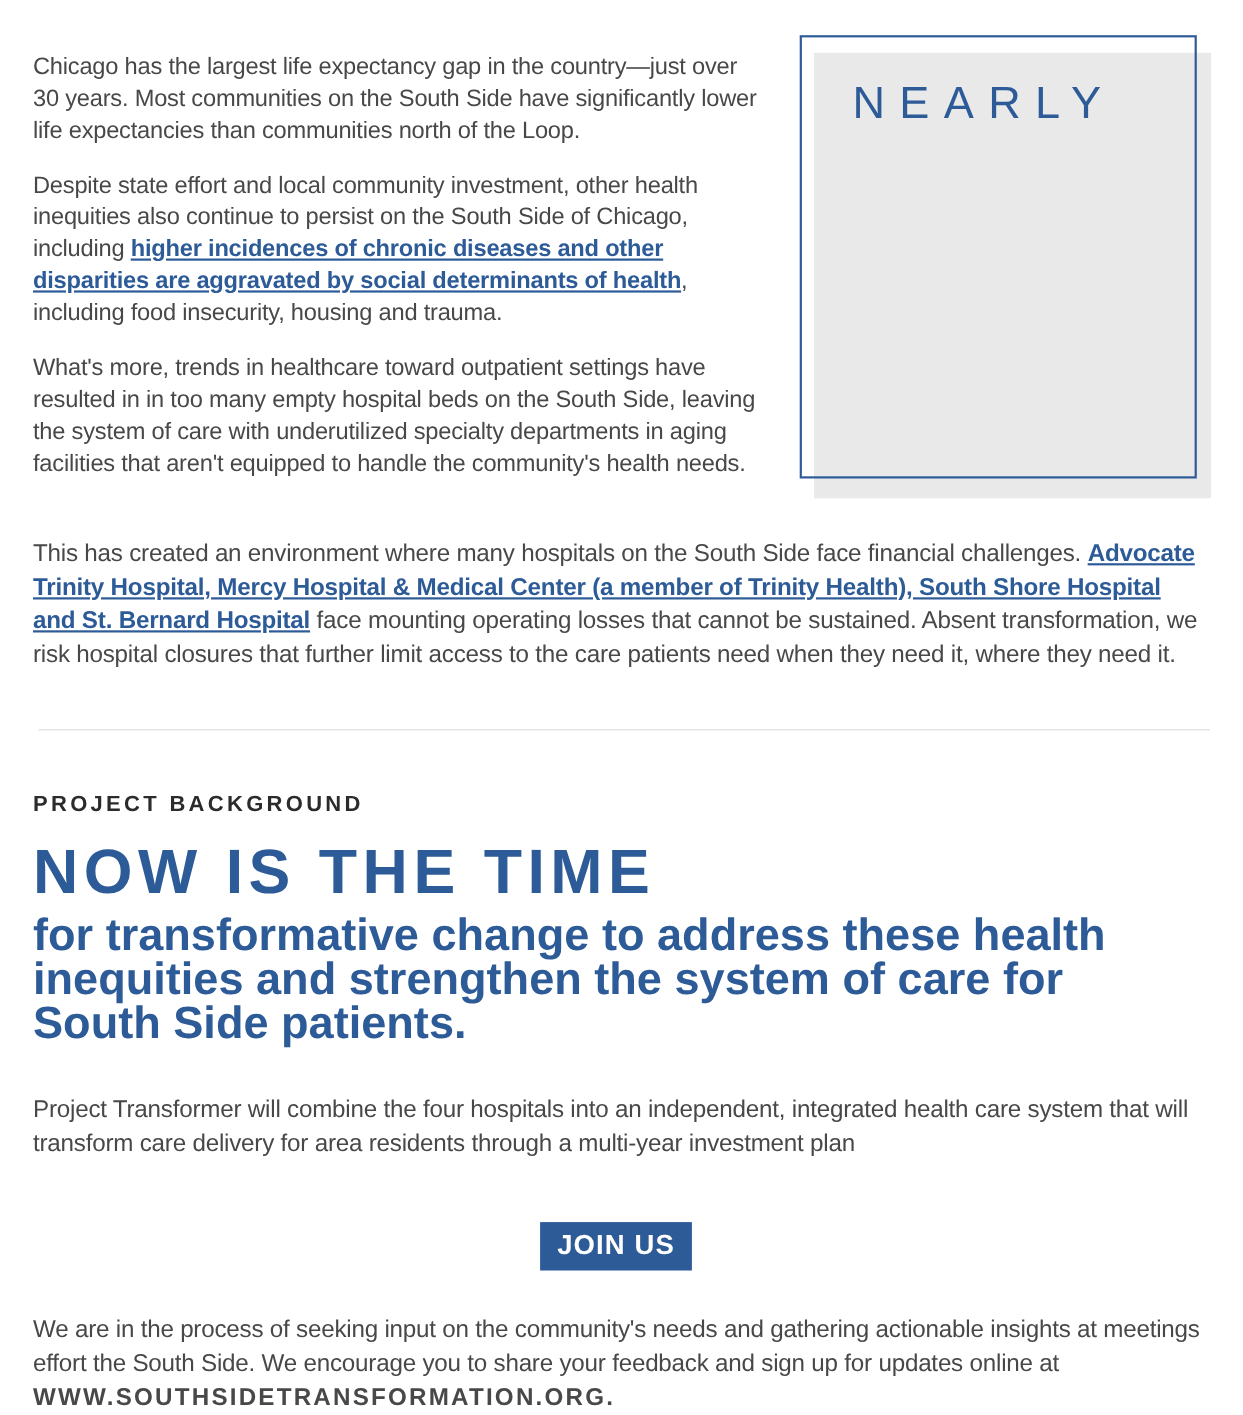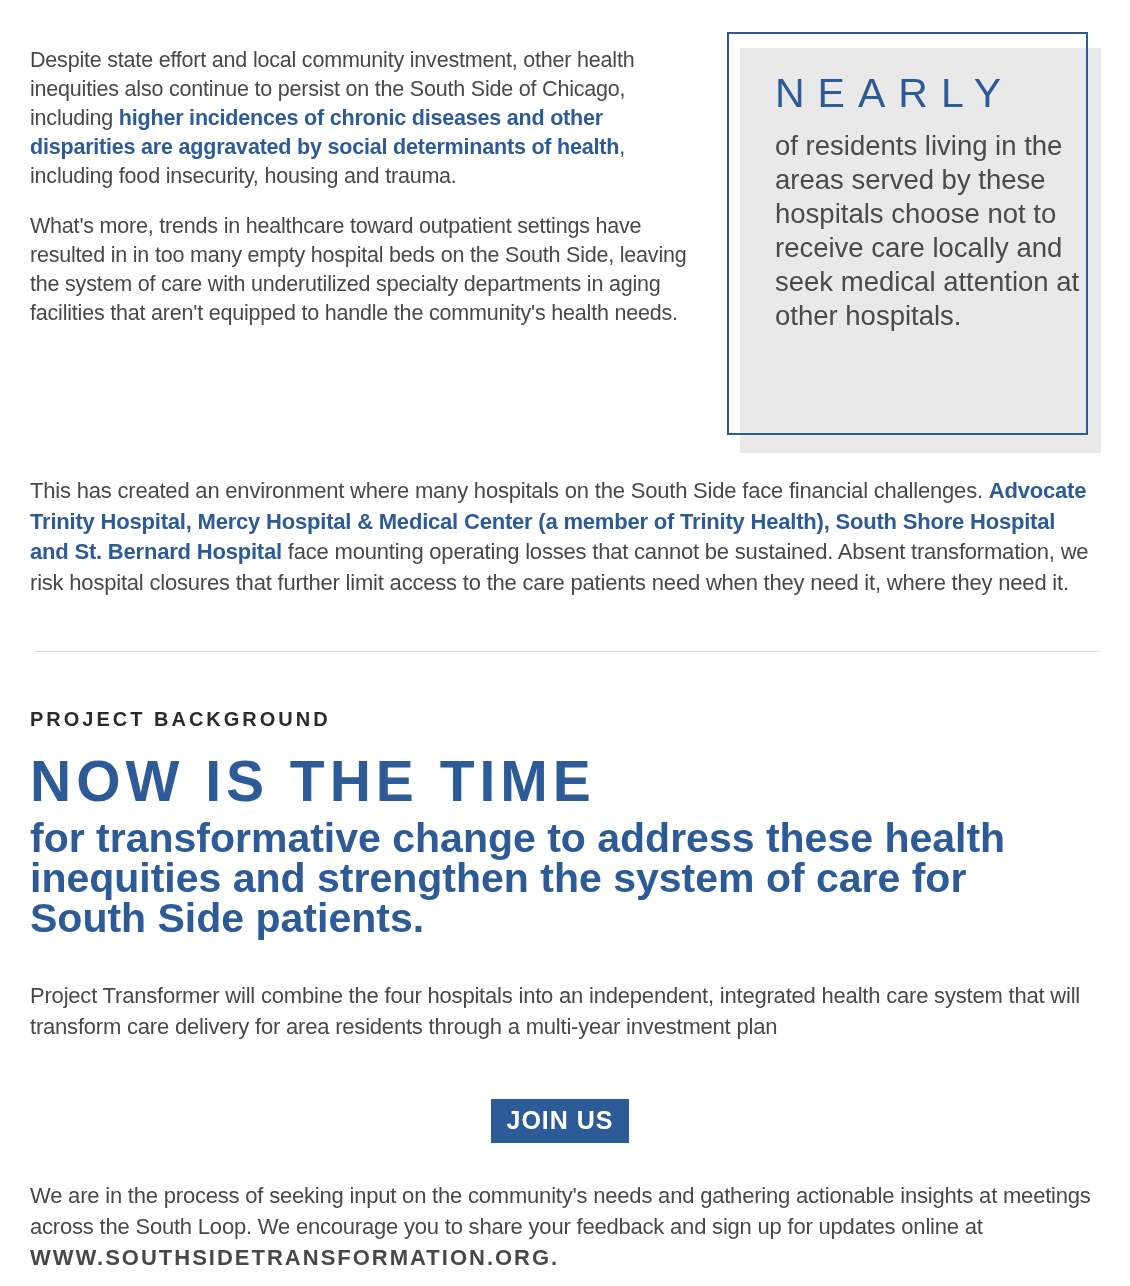--- a/index.html
+++ b/index.html
@@ -20,21 +20,21 @@
   .page{padding:25px 30px 0 30px;position:relative;width:1130px;}
   .top{display:flex;align-items:flex-start;}
   .left-col{width:667px;flex-shrink:0;}
   .eyebrow{
     font-size:20px;font-weight:700;letter-spacing:3px;color:var(--dark);
     margin-top:8px;
   }
   .left-col p{font-size:21.5px;line-height:29px;margin-top:21px;}
   .left-col .eyebrow{margin-bottom:1px;}
   .b{font-weight:700;}
-  .accent{color:var(--accent);}
+  .accent{color:var(--accent);text-decoration:underline;}
   .spaced{letter-spacing:2px;}
 
   
   .callout{position:relative;width:373px;height:424px;margin-left:30px;margin-top:7px;flex-shrink:0;}
   .callout-panel{
     position:absolute;left:13px;top:16px;width:361px;height:405px;
     background:var(--panel);
     padding:20px 18px 0 35px;
   }
   .callout-frame{
@@ -46,21 +46,21 @@
     margin-top:2px;
   }
   .callout-stat{
     color:var(--accent);font-size:100px;font-weight:800;line-height:1.0;
     letter-spacing:2px;margin-top:2px;margin-left:-3px;
   }
   .callout-body{
     color:#4a4a4a;font-size:27.5px;line-height:34px;margin-top:12px;letter-spacing:0;
   }
 
-  .wide-p{font-size:22px;line-height:30.5px;margin-top:20px;width:1066px;}
+  .wide-p{font-size:22px;line-height:30.5px;margin-top:32px;width:1066px;}
 
   .divider{border:none;border-top:1px solid var(--rule);margin:53px 0 0 5px;width:1065px;}
 
   .transformer{margin-top:56px;}
   .headline{
     color:var(--accent);font-size:57px;font-weight:800;letter-spacing:5px;
     margin-top:17px;
   }
   .subhead{
     color:var(--accent);font-size:41px;line-height:40px;font-weight:700;
@@ -78,28 +78,28 @@
   .join p{font-size:22px;line-height:31px;margin-top:37px;width:1066px;}
   .join .closing{font-weight:700;color:var(--accent);margin-top:24px;letter-spacing:0;}
 </style>
 </head>
 <body>
 
 <div class="page">
 
   <div class="top">
     <div class="left-col">
+      <p>Chicago has the largest life expectancy gap in the country—just over 30 years. Most communities on the South Side have significantly lower life expectancies than communities north of the Loop.</p>
       <p><span>Despite state effort and local community investment, other health inequities also continue to persist on the South Side of Chicago, including </span><span class="b accent">higher incidences of chronic diseases and other disparities are aggravated by social determinants of health</span><span>, including food insecurity, housing and trauma.</span></p>
       <p>What's more, trends in healthcare toward outpatient settings have resulted in in too many empty hospital beds on the South Side, leaving the system of care with underutilized specialty departments in aging facilities that aren't equipped to handle the community's health needs.</p>
     </div>
 
     <div class="callout">
       <div class="callout-panel">
         <div class="callout-kicker">NEARLY</div>
-        <div class="callout-body">of residents living in the areas served by these hospitals choose not to receive care locally and seek medical attention at other hospitals.</div>
       </div>
       <div class="callout-frame"></div>
     </div>
   </div>
 
   <p class="wide-p"><span>This has created an environment where many hospitals on the South Side face financial challenges. </span><span class="b accent">Advocate Trinity Hospital, Mercy Hospital &amp; Medical Center (a member of Trinity Health), South Shore Hospital and St. Bernard Hospital</span><span> face mounting operating losses that cannot be sustained. Absent transformation, we risk hospital closures that further limit access to the care patients need when they need it, where they need it.</span></p>
 
   <hr class="divider">
 
   <div class="transformer">
@@ -107,17 +107,17 @@
     <div class="headline">NOW IS THE TIME</div>
     <div class="subhead">for transformative change to address these health inequities and strengthen the system of care for South Side patients.</div>
     <p class="transformer-body">Project Transformer will combine the four hospitals into an independent, integrated health care system that will transform care delivery for area residents through a multi-year investment plan</p>
   </div>
 
   <div class="join">
     <div class="join-header">
       <div class="badge">JOIN US</div>
       <div class="join-rule"></div>
     </div>
-    <p><span>We are in the process of seeking input on the community's needs and gathering actionable insights at meetings across the South Loop. We encourage you to share your feedback and sign up for updates online at </span><span class="b spaced">WWW.SOUTHSIDETRANSFORMATION.ORG.</span></p>
+    <p><span>We are in the process of seeking input on the community's needs and gathering actionable insights at meetings effort the South Side. We encourage you to share your feedback and sign up for updates online at </span><span class="b spaced">WWW.SOUTHSIDETRANSFORMATION.ORG.</span></p>
     <p class="closing">We hope you will join us as we embark on a multi-year plan to improve the health status of the patients in our communities we have served for more than 100 years.</p>
   </div>
 
 </div>
 
 </body></html>

